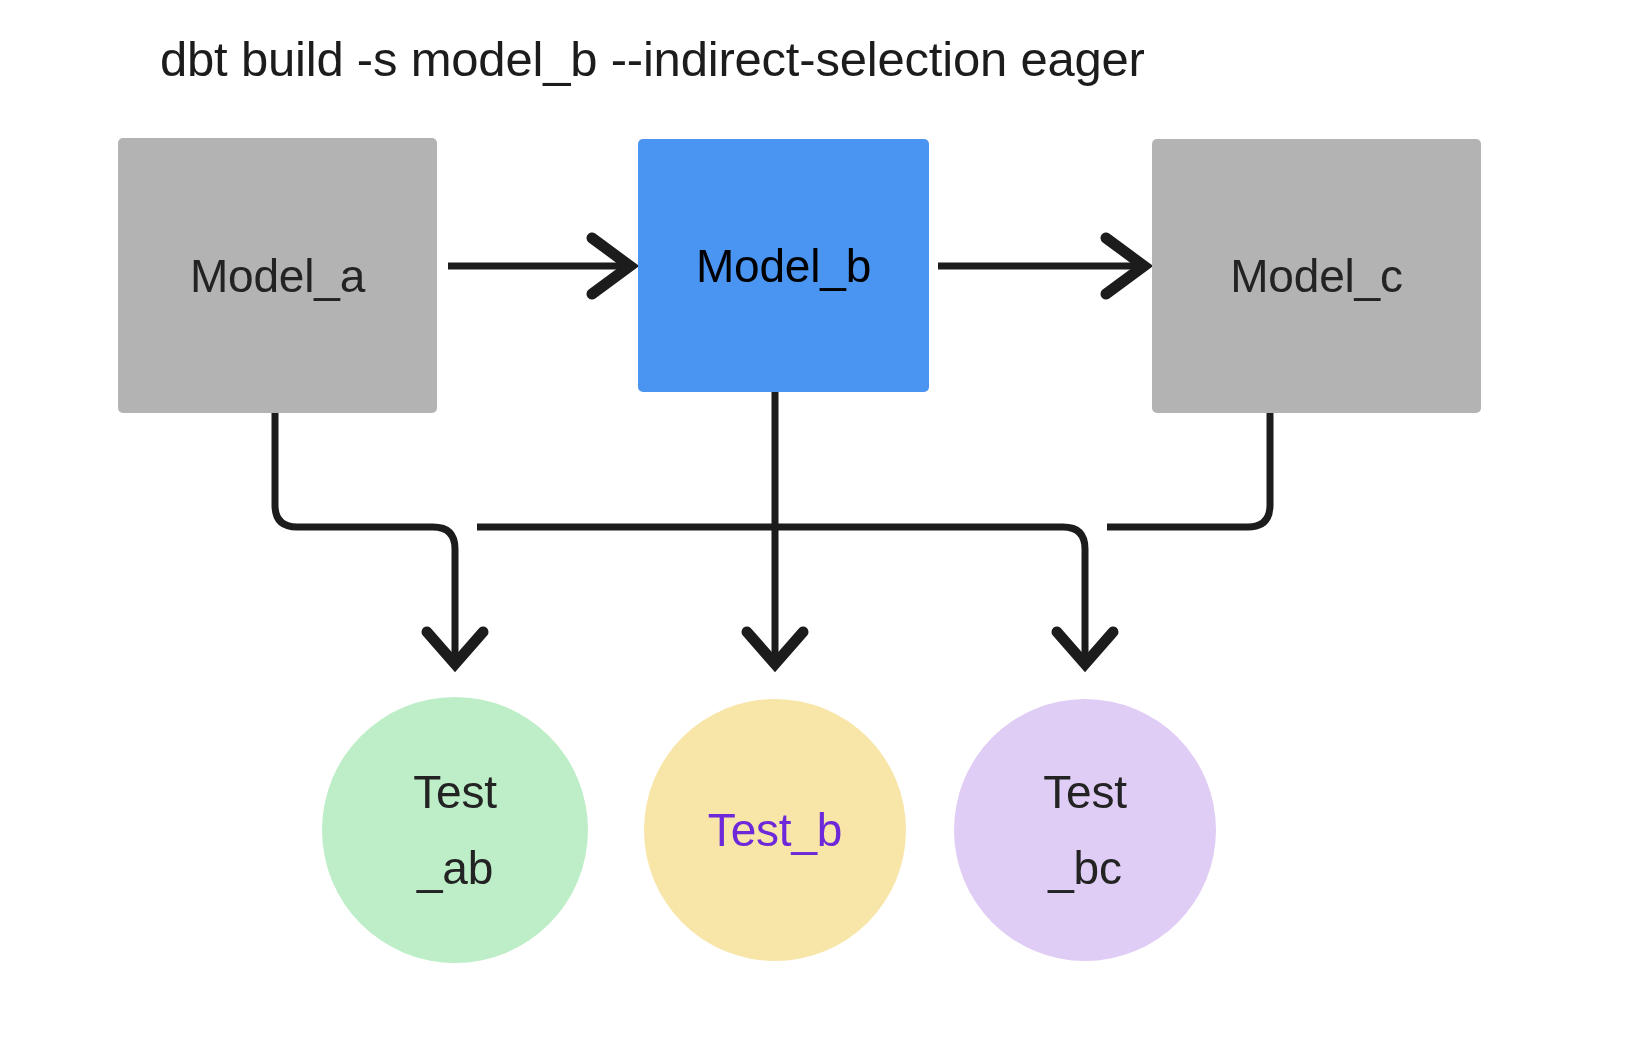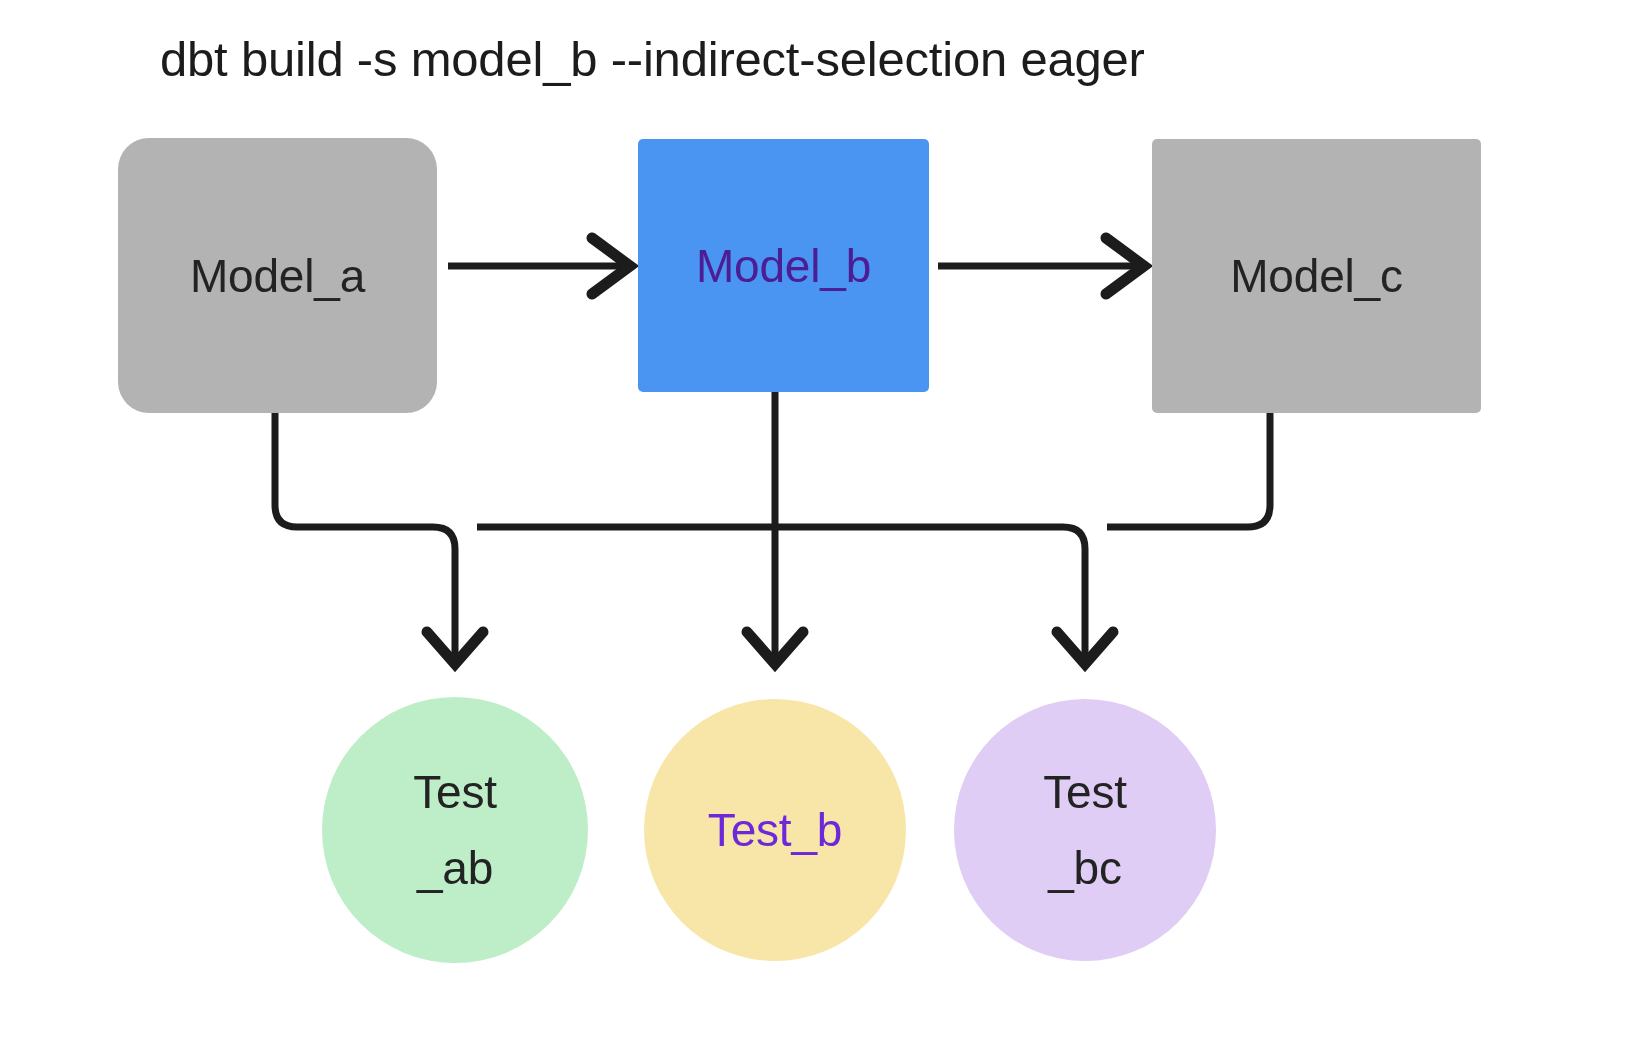--- a/index.html
+++ b/index.html
@@ -111,25 +111,25 @@
       </g>
       <g>
         <path d="M 747 632 L 775 664 L 803 632" stroke-width="11" stroke-linecap="round" stroke-linejoin="miter"></path>
       </g>
       <g>
         <path d="M 1057 632 L 1085 664 L 1113 632" stroke-width="11" stroke-linecap="round" stroke-linejoin="miter"></path>
       </g>
     </g>
   </svg>
 
-  <div class="node-box" style="left:118px; top:138px; width:319px; height:275px; background:#b3b3b3; color:#232323;border-radius:31px;">
+  <div class="node-box" style="left:118px; top:138px; width:319px; height:275px; background:#b3b3b3; color:#232323;">
     <span class="node-label">Model_a</span>
   </div>
 
-  <div class="node-box" style="left:638px; top:139px; width:291px; height:253px; background:#4a94f2; color:#4c1d95;align-items:center;">
+  <div class="node-box" style="left:638px; top:139px; width:291px; height:253px; background:#4a94f2; color:#000000;align-items:center;">
     <span class="node-label">Model_b</span>
   </div>
 
   <div class="node-box" style="left:1152px; top:139px; width:329px; height:274px; background:#b3b3b3; color:#232323;">
     <span class="node-label">Model_c</span>
   </div>
 
   <div class="node-circle" style="left:322px; top:697px; width:266px; height:266px; background:#bdeec8; color:#232323;">
     <span class="node-label">Test</span>
     <span class="node-label">_ab</span>

